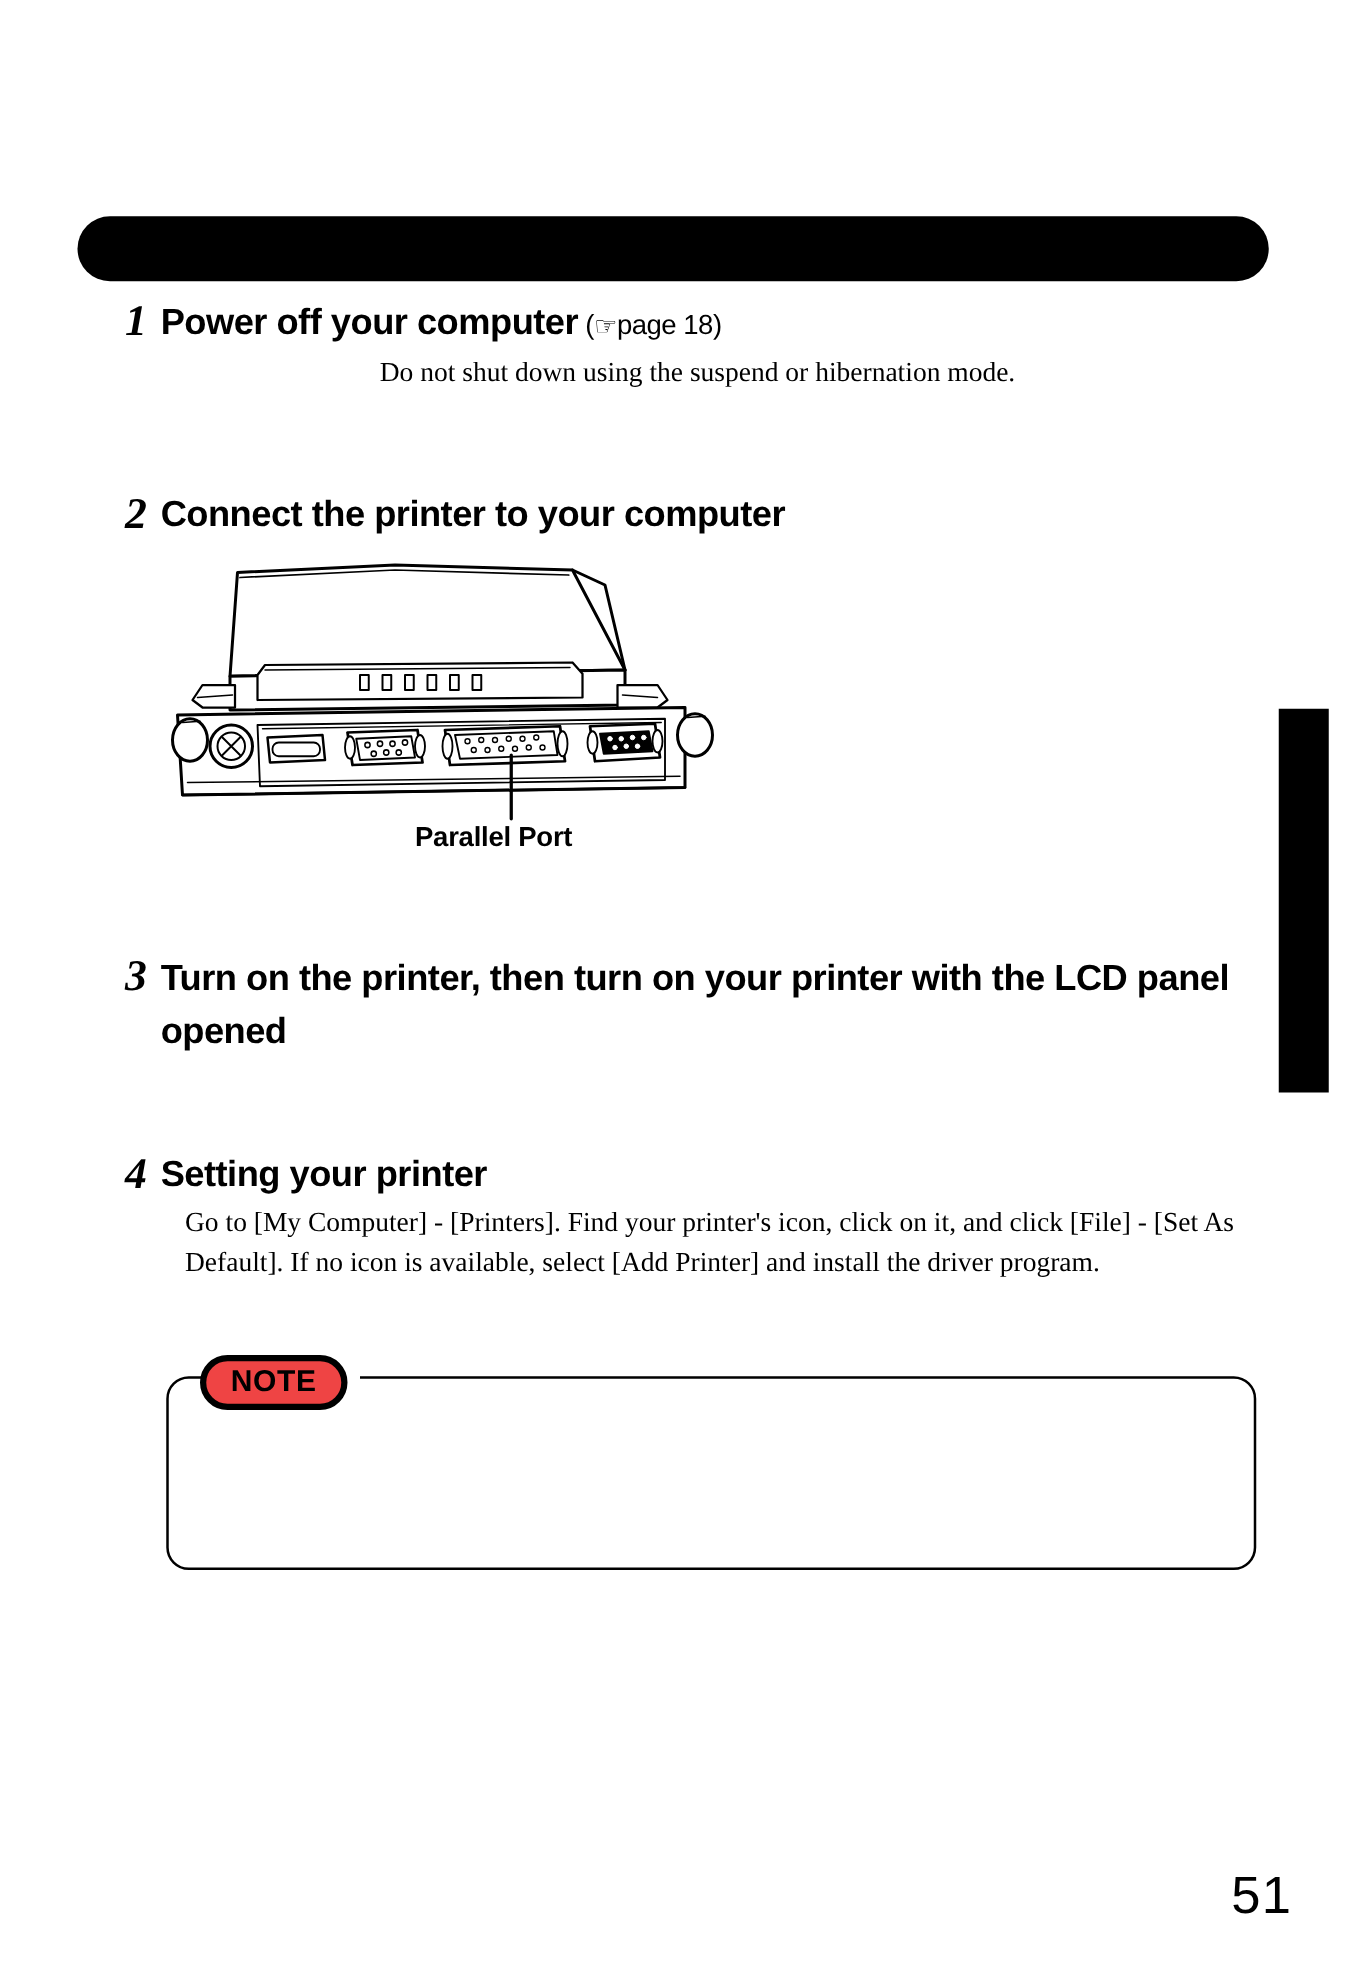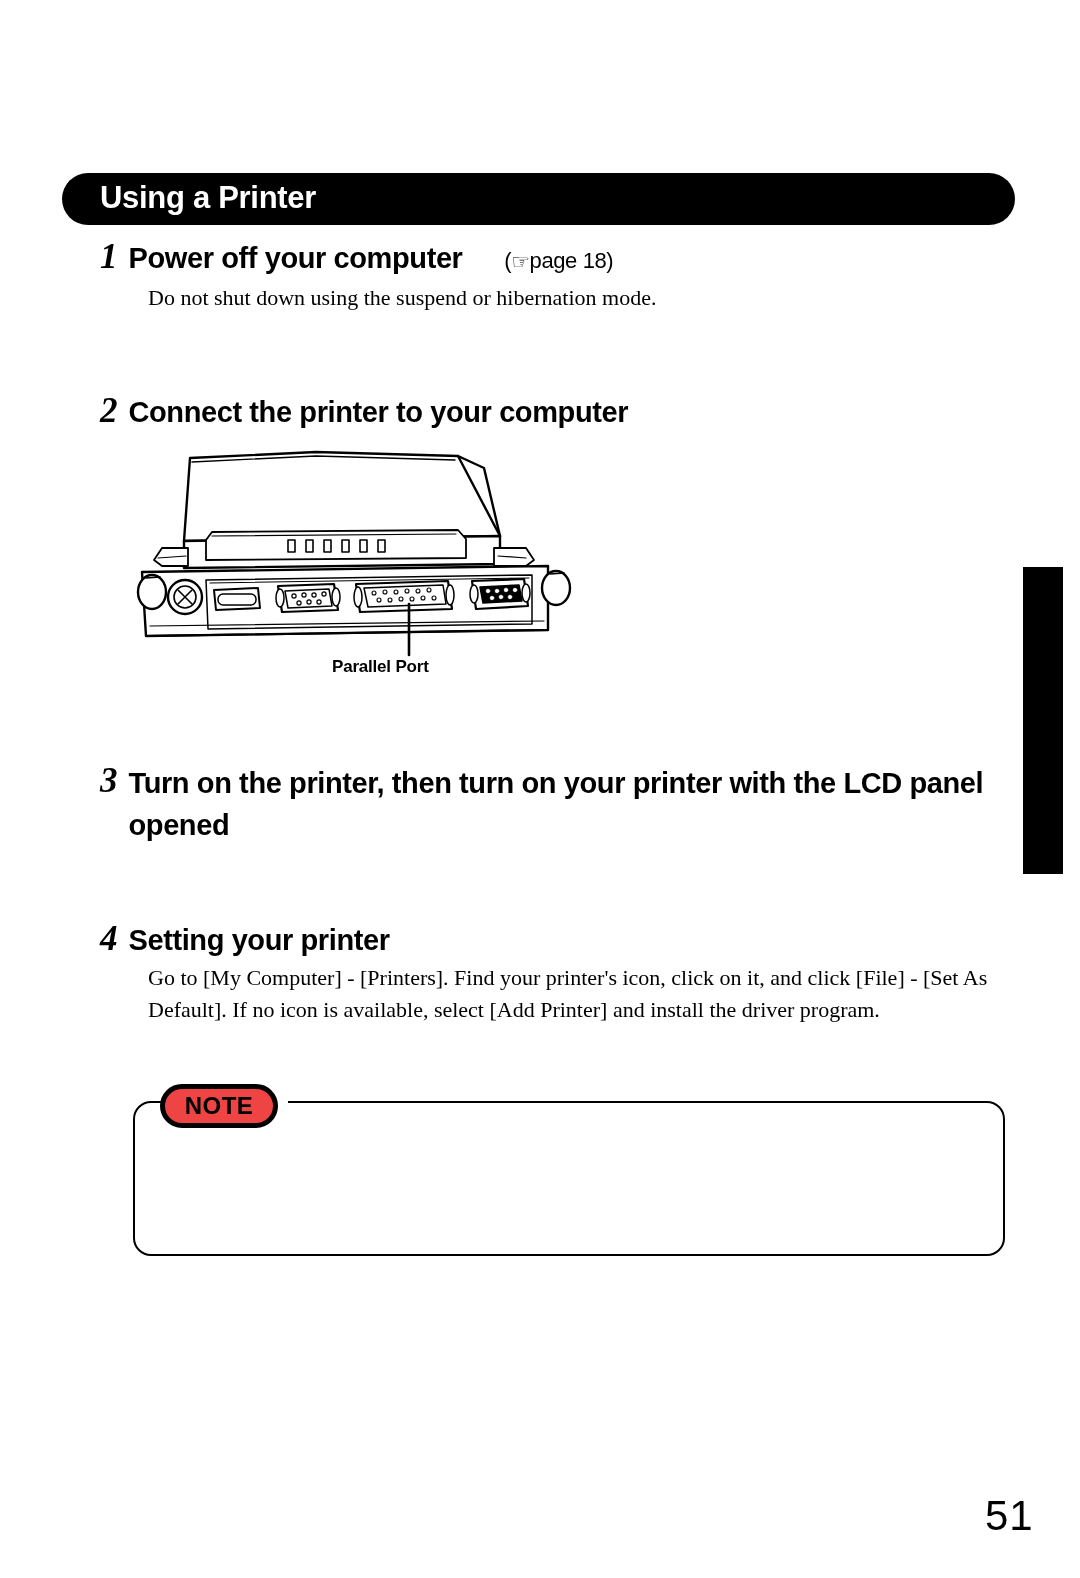--- a/index.html
+++ b/index.html
@@ -59,58 +59,57 @@
   }
   .step-head {
     font-size: 29px;
     font-weight: bold;
     line-height: 40px;
     letter-spacing: -0.4px;
   }
   .step-head .ref {
     font-weight: normal;
     font-size: 22px;
-    margin-left: 36px;
   }
   .hand-icon {
     font-family: "DejaVu Sans", sans-serif;
     font-size: 21px;
     display: inline-block;
     transform: translateY(1px);
   }
 
   
   .body-text {
     position: absolute;
     font-family: "Liberation Serif", serif;
     font-size: 22px;
     line-height: 32px;
     color: #000000;
   }
 
   
   #step1 { left: 100px; top: 238px; }
-  #step1-body { left: 148px; top: 282px; width: 820px; }
+  #step1-body { left: 148px; top: 282px; width: 820px; text-align: center; }
 
   
   #step2 { left: 100px; top: 392px; }
 
   
   .illustration {
     position: absolute;
     left: 128px;
     top: 440px;
     width: 460px;
     height: 250px;
   }
   .port-label {
     position: absolute;
     left: 332px;
     top: 657px;
-    font-size: 17px;
+    font-size: 22px;
     font-weight: bold;
     letter-spacing: -0.2px;
   }
 
   
   #step3 { left: 100px; top: 762px; width: 930px; }
   #step3 .step-head { line-height: 42px; }
 
   
   .side-tab {
@@ -182,21 +181,20 @@
     font-family: "Liberation Sans", sans-serif;
     letter-spacing: 1px;
   }
 </style>
 </head>
 <body>
 
 <div class="page">
 
   <div class="header-pill"></div>
-  <div class="header-title">Using a Printer</div>
 
   <div class="step" id="step1">
     <div class="step-num">1</div>
     <div class="step-head">
       <span>Power off your computer</span><span class="ref"> <span>(</span><span class="hand-icon">☞</span><span>page 18</span><span>)</span></span>
     </div>
   </div>
   <div class="body-text" id="step1-body">Do not shut down using the suspend or hibernation mode.</div>
 
   <div class="step" id="step2">

